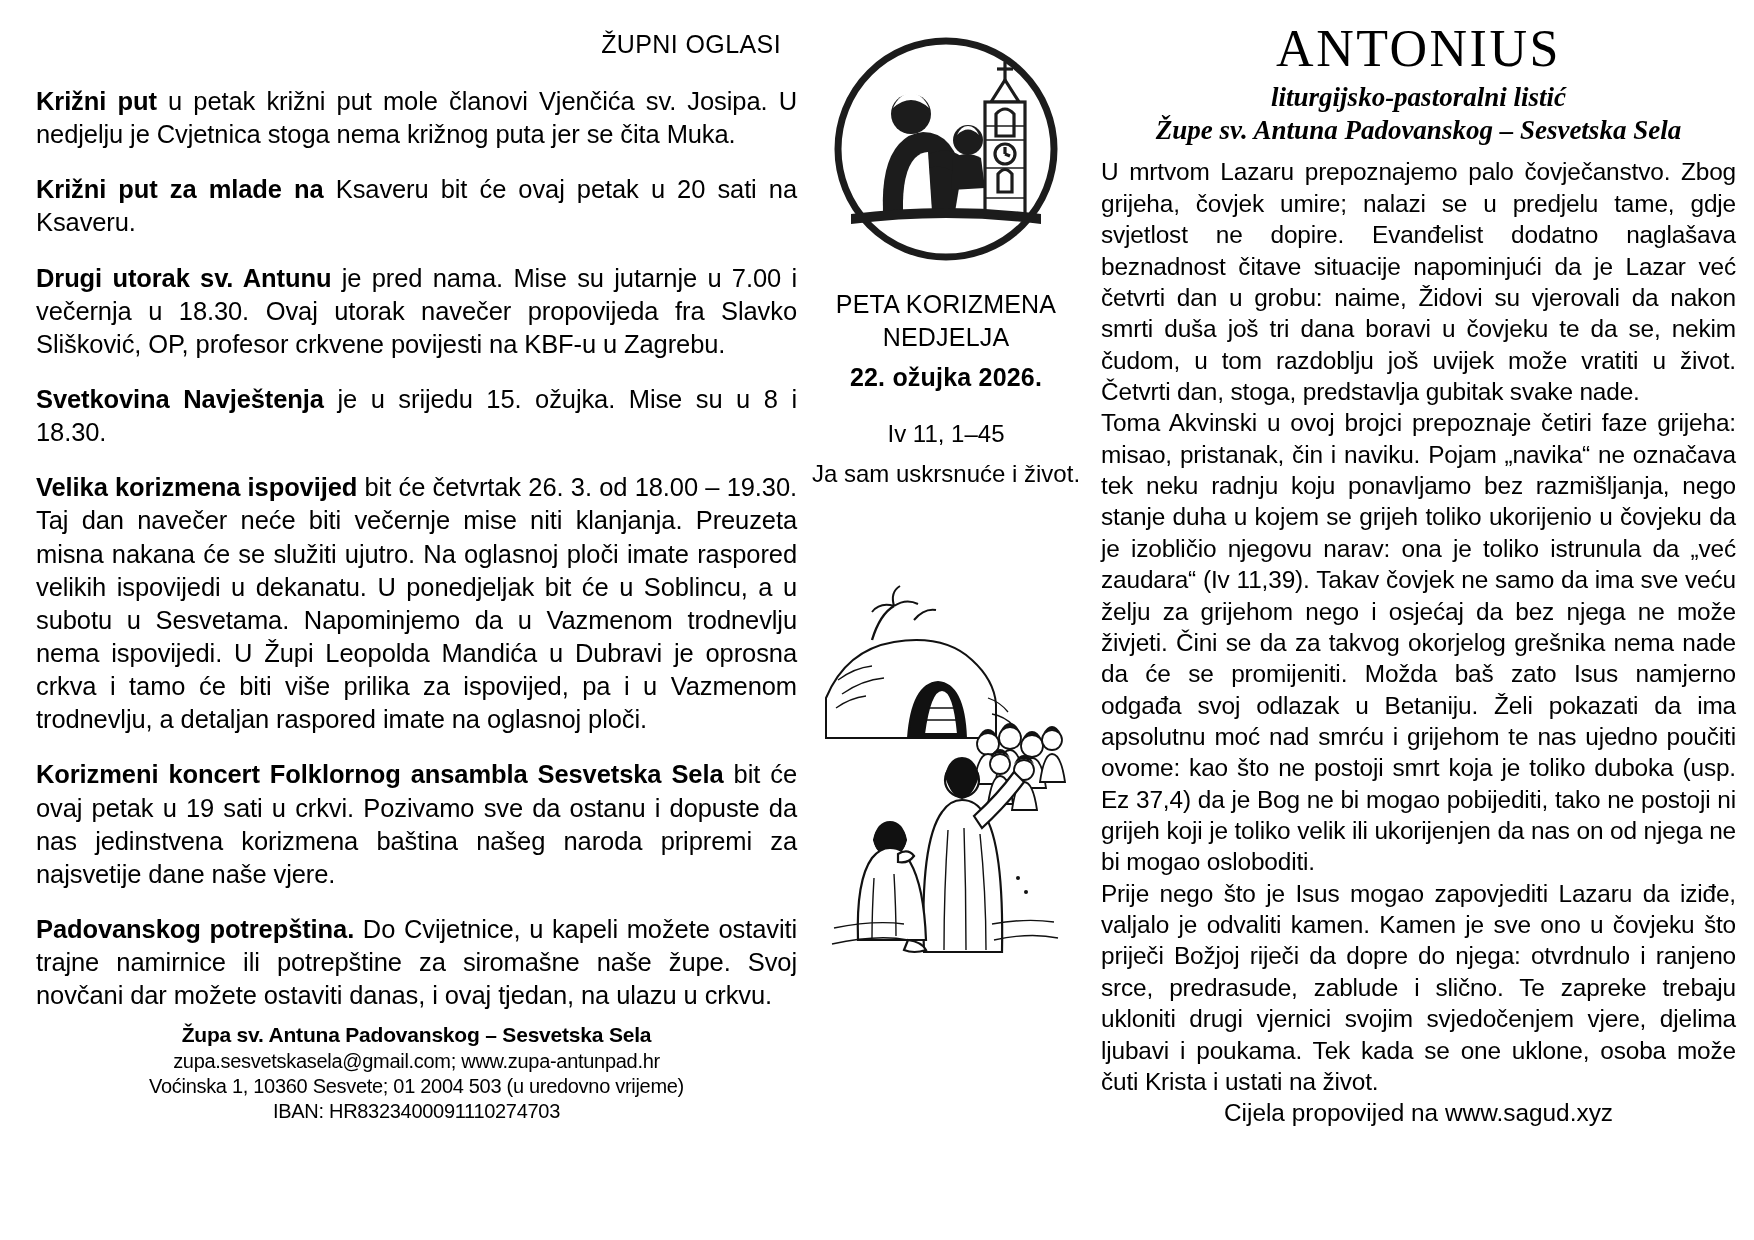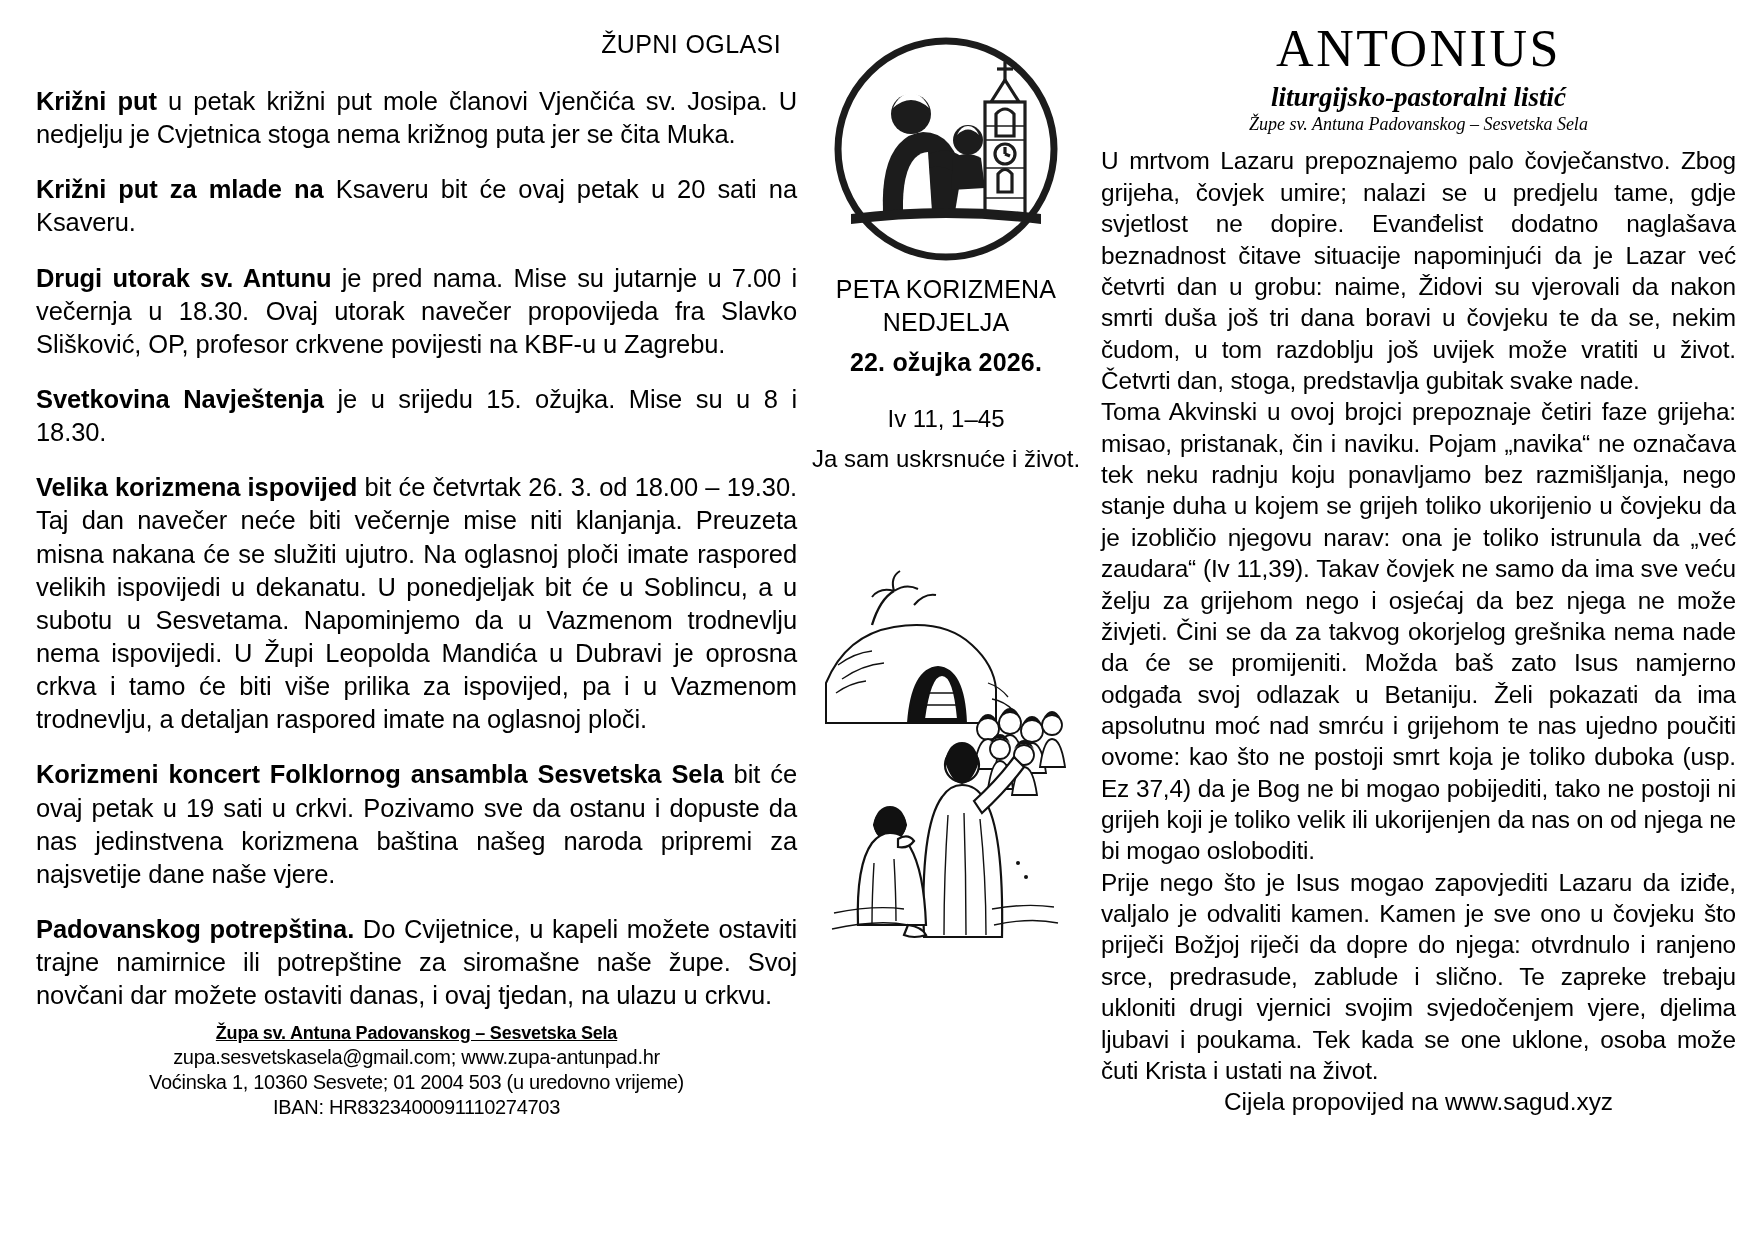--- a/index.html
+++ b/index.html
@@ -53,24 +53,23 @@
   .ann b { font-weight: 700; }
 
   .left-spacer { flex: 1 1 auto; min-height: 10px; }
 
   .footer {
     text-align: center;
     margin-bottom: 8px;
   }
   .footer .f-bold {
     font-weight: 700;
-    font-size: 18px;
+    font-size: 21px;
     line-height: 1.28;
     letter-spacing: -0.2px;
-    text-decoration: underline;
   }
   .footer .f-line {
     font-size: 20px;
     line-height: 1.24;
     letter-spacing: -0.3px;
   }
 
   
   .col-center {
     width: 270px;
@@ -81,21 +80,21 @@
     align-items: center;
     padding-top: 14px;
   }
   .logo-wrap {
     width: 226px; height: 226px;
     position: relative;
   }
   .logo-wrap svg { display: block; width: 100%; height: 100%; }
 
   .center-heading {
-    margin-top: 11px;
+    margin-top: 26px;
     text-align: center;
     font-size: 25px;
     line-height: 1.30;
     letter-spacing: 0.2px;
     font-weight: 400;
   }
   .center-date {
     margin-top: 10px;
     text-align: center;
     font-size: 25px;
@@ -138,23 +137,23 @@
     font-weight: 400;
   }
   .masthead .mast-sub1 {
     font-size: 27px;
     font-style: italic;
     font-weight: 700;
     line-height: 1.22;
     margin-top: 4px;
   }
   .masthead .mast-sub2 {
-    font-size: 18px;
+    font-size: 27px;
     font-style: italic;
-    font-weight: 400;
+    font-weight: 700;
     line-height: 1.22;
   }
   .article {
     font-size: 24.4px;
     line-height: 1.285;
     text-align: justify;
     text-justify: inter-word;
     margin: 0;
     letter-spacing: -0.15px;
   }

